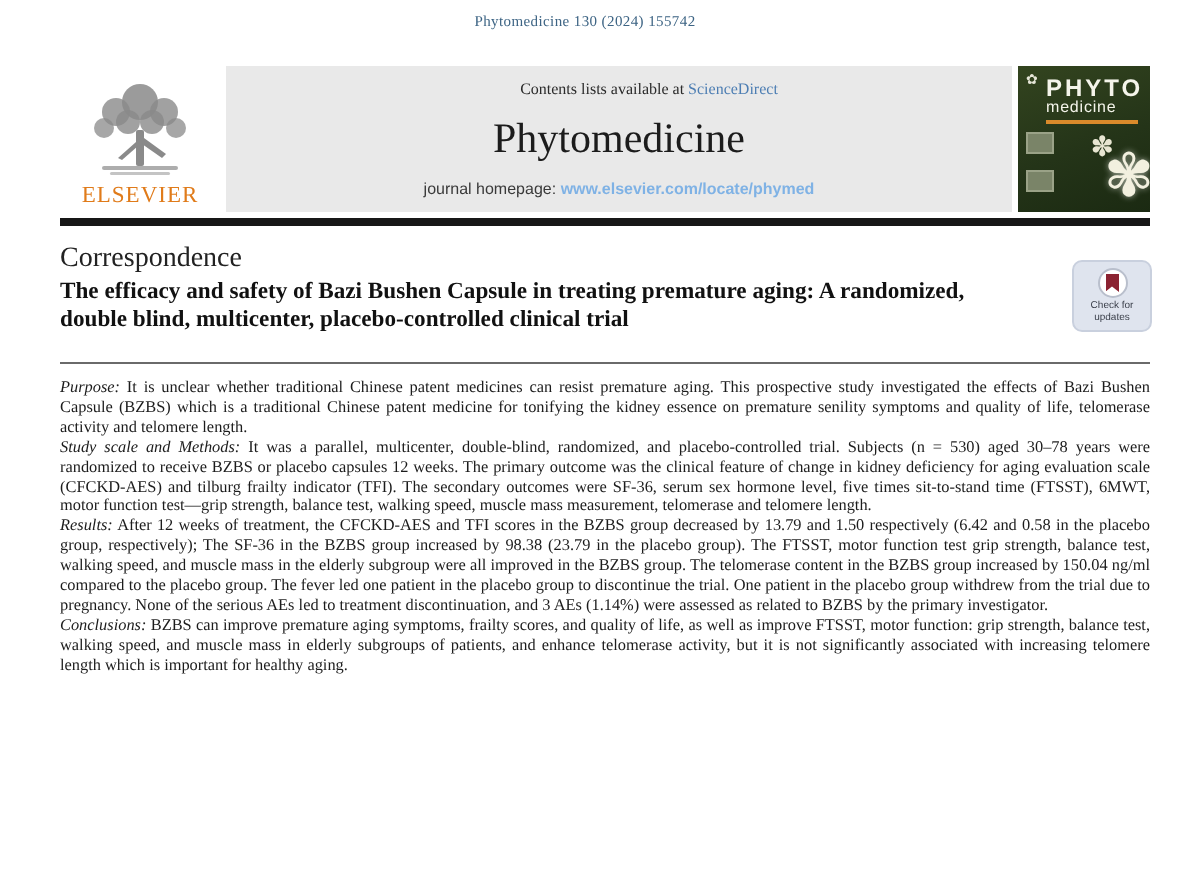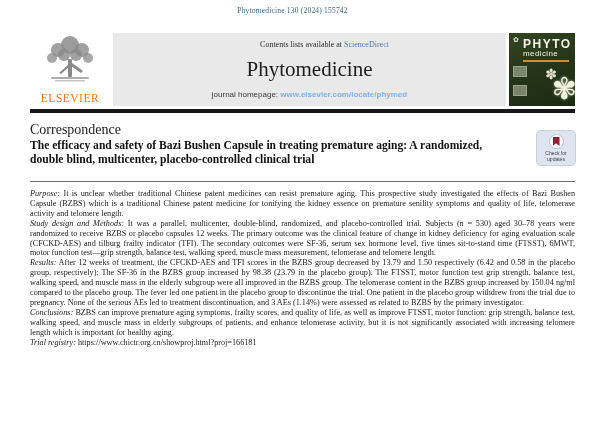--- a/index.html
+++ b/index.html
@@ -30,21 +30,21 @@
     top: 33px; left: 30px; right: 25px;
     height: 73px;
     display: flex;
     align-items: stretch;
   }
   .logo-block {
     width: 80px;
     display: flex;
     flex-direction: column;
     align-items: center;
-    justify-content: space-between;
+    justify-content: flex-end;
     padding-bottom: 2px;
   }
   .logo-tree { display: block; }
   .logo-word {
     font-size: 11.5px;
     color: #e07b1a;
     letter-spacing: 0.5px;
     margin-top: 1px;
     font-family: "Liberation Serif", serif;
   }
@@ -308,31 +308,27 @@
 
 
     <div class="col-right">
       <hr class="sec-rule">
 
       <p class="abs-p">
         <span class="abs-label">Purpose:</span>
         <span>It is unclear whether traditional Chinese patent medicines can resist premature aging. This prospective study investigated the effects of Bazi Bushen Capsule (BZBS) which is a traditional Chinese patent medicine for tonifying the kidney essence on premature senility symptoms and quality of life, telomerase activity and telomere length.</span>
       </p>
       <p class="abs-p">
-        <span class="abs-label">Study design and Methods:</span>
+        <span class="abs-label">Study scale and Methods:</span>
         <span>It was a parallel, multicenter, double-blind, randomized, and placebo-controlled trial. Subjects (n = 530) aged 30–78 years were randomized to receive BZBS or placebo capsules 12 weeks. The primary outcome was the clinical feature of change in kidney deficiency for aging evaluation scale (CFCKD-AES) and tilburg frailty indicator (TFI). The secondary outcomes were SF-36, serum sex hormone level, five times sit-to-stand time (FTSST), 6MWT, motor function test—grip strength, balance test, walking speed, muscle mass measurement, telomerase and telomere length.</span>
       </p>
       <p class="abs-p">
         <span class="abs-label">Results:</span>
         <span>After 12 weeks of treatment, the CFCKD-AES and TFI scores in the BZBS group decreased by 13.79 and 1.50 respectively (6.42 and 0.58 in the placebo group, respectively); The SF-36 in the BZBS group increased by 98.38 (23.79 in the placebo group). The FTSST, motor function test grip strength, balance test, walking speed, and muscle mass in the elderly subgroup were all improved in the BZBS group. The telomerase content in the BZBS group increased by 150.04 ng/ml compared to the placebo group. The fever led one patient in the placebo group to discontinue the trial. One patient in the placebo group withdrew from the trial due to pregnancy. None of the serious AEs led to treatment discontinuation, and 3 AEs (1.14%) were assessed as related to BZBS by the primary investigator.</span>
       </p>
       <p class="abs-p">
         <span class="abs-label">Conclusions:</span>
         <span>BZBS can improve premature aging symptoms, frailty scores, and quality of life, as well as improve FTSST, motor function: grip strength, balance test, walking speed, and muscle mass in elderly subgroups of patients, and enhance telomerase activity, but it is not significantly associated with increasing telomere length which is important for healthy aging.</span>
       </p>
-      <p class="abs-p">
-        <span class="abs-label">Trial registry:</span>
-        <span>https://www.chictr.org.cn/showproj.html?proj=166181</span>
-      </p>
     </div>
   </div>
 
 </div>
 
 </body></html>

